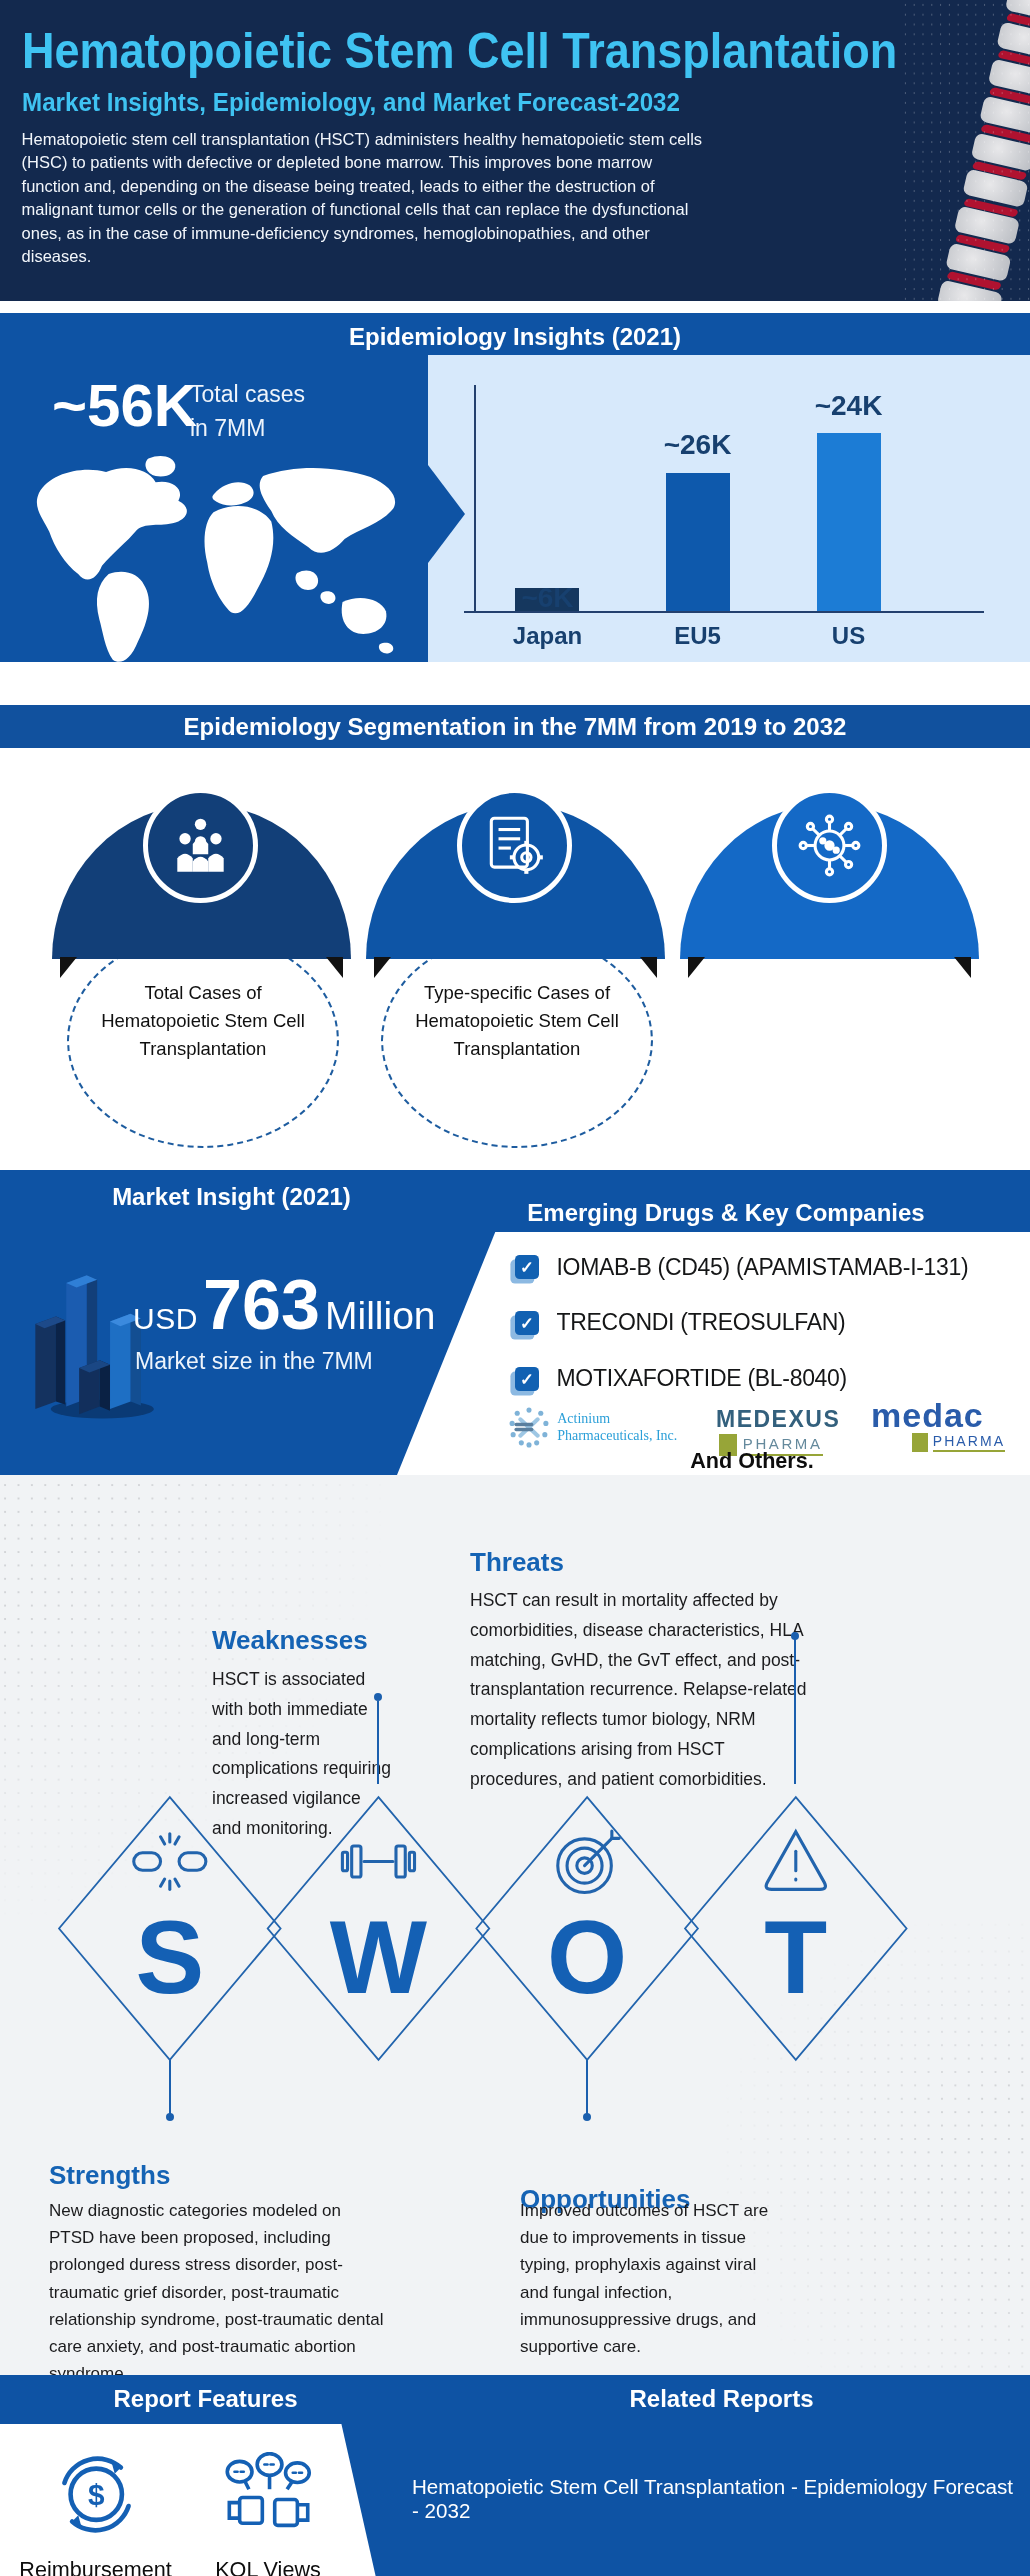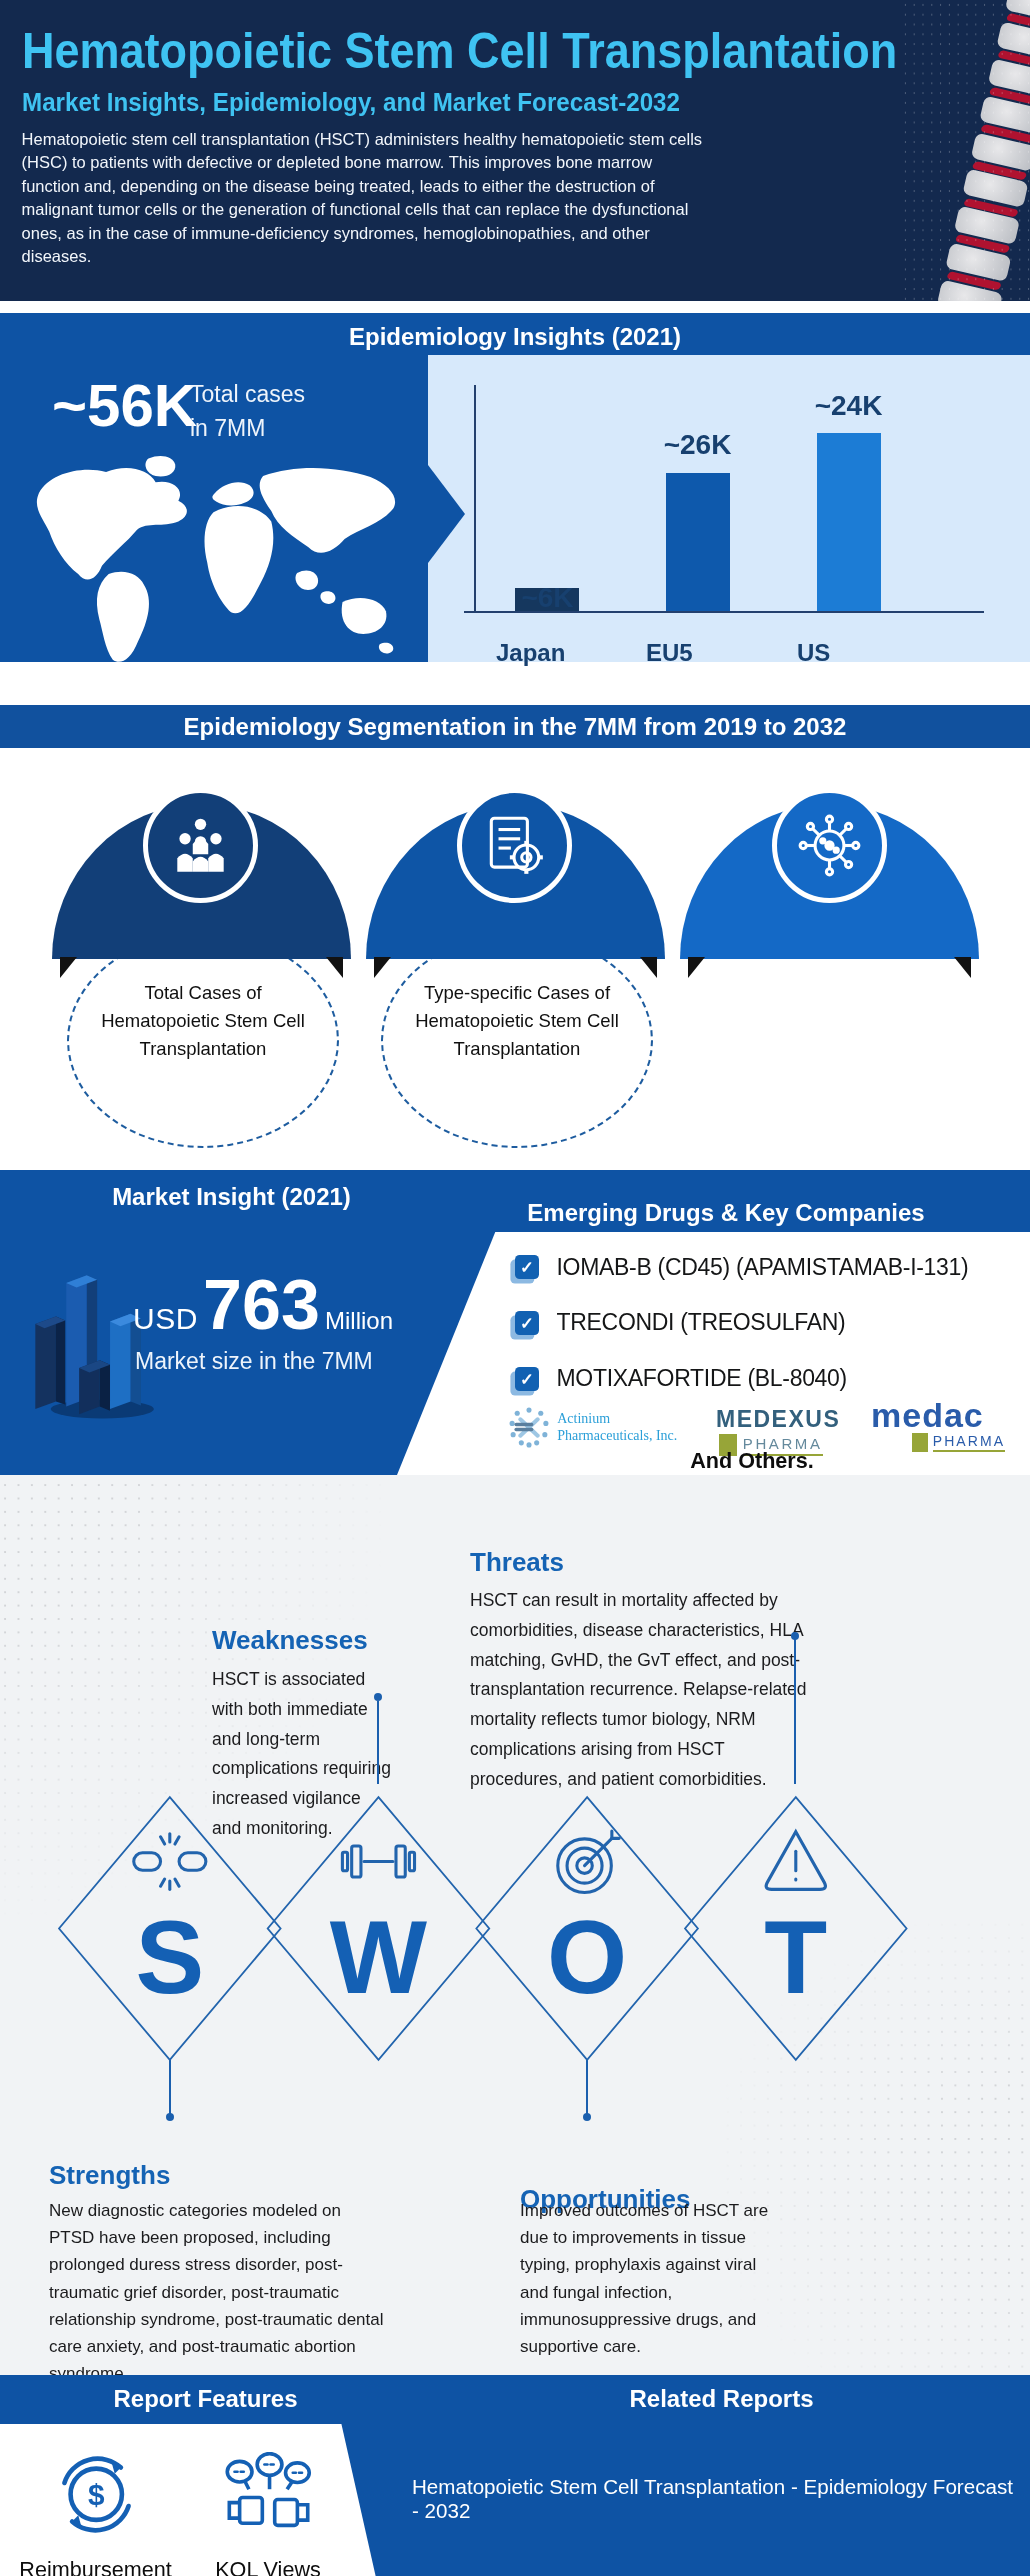--- a/index.html
+++ b/index.html
@@ -26,21 +26,21 @@
   .epi-total{position:absolute;left:52px;top:58px;font-size:60px;font-weight:bold;color:#ffffff;}
   .epi-cap1{position:absolute;left:190px;top:68px;font-size:23px;color:#eef4fb;}
   .epi-cap2{position:absolute;left:190px;top:102px;font-size:23px;color:#eef4fb;}
   .epi-map{position:absolute;left:15.5px;top:131px;}
   .vaxis{position:absolute;left:474px;top:72px;width:2.1px;height:228px;background:#23406e;}
   .haxis{position:absolute;left:464px;top:298px;width:520px;height:2.1px;background:#23406e;}
   .bar{position:absolute;width:64px;}
   .bar-0{left:515px;} .bar-1{left:666px;} .bar-2{left:817px;}
   .bar-label{position:absolute;width:103px;text-align:center;font-size:28px;font-weight:bold;color:#17406f;}
   .bl-0{left:496px;} .bl-1{left:646px;} .bl-2{left:797px;}
-  .cat{position:absolute;top:326px;width:103px;text-align:left;font-size:24px;font-weight:bold;color:#17406f;}
+  .cat{position:absolute;top:309px;width:103px;text-align:center;font-size:24px;font-weight:bold;color:#17406f;}
 
   
   .seg-banner{position:absolute;top:705px;left:0;width:1030px;height:43px;background:#11519e;color:#fff;font-size:24px;font-weight:bold;text-align:center;line-height:43px;}
   .sec-seg{position:absolute;top:748px;left:0;width:1030px;height:421px;background:#ffffff;}
   .card-ellipse{position:absolute;top:185px;width:268px;height:211px;border:2.1px dashed #1d5c9f;border-radius:50%;background:#ffffff;}
   .ce-0{left:67px;} .ce-1{left:381px;} .ce-2{left:696px;}
   .card-text{position:absolute;top:44px;left:0;width:100%;padding:0 21.6px;box-sizing:border-box;text-align:center;font-size:18.5px;line-height:1.5;color:#101010;}
   .dome{position:absolute;top:56px;width:299px;height:155px;border-radius:149px 149px 0 0 / 155px 155px 0 0;}
   .dm-0{left:52px;background:#123f78;} .dm-1{left:366px;background:#0e55a6;} .dm-2{left:680px;background:#1469c6;}
   .dome::before{content:"";position:absolute;left:8.2px;bottom:-18.5px;width:0;height:0;border-top:21.6px solid #121212;border-right:17.5px solid transparent;}
@@ -66,21 +66,21 @@
   .mdx-ph{font-size:15px;color:#64899c;letter-spacing:2.6px;margin-left:6.2px;border-bottom:2.6px solid #97a538;padding-bottom:1.5px;}
   .logo-mdc{position:absolute;left:474px;top:168px;}
   .mdc-top{font-size:34px;font-weight:bold;color:#2a5caa;letter-spacing:1px;line-height:.9;}
   .mdc-bot{display:flex;align-items:flex-end;margin-top:2.1px;margin-left:41px;}
   .mdc-sq{width:15.5px;height:19.6px;background:#97a538;}
   .mdc-ph{font-size:14px;color:#2a5caa;letter-spacing:2.1px;margin-left:5.2px;border-bottom:2.1px solid #97a538;padding-bottom:1px;}
   .and-others{position:absolute;left:247px;top:216px;width:216px;text-align:center;font-size:21.6px;font-weight:bold;color:#0d0d0d;}
   .usd-row{position:absolute;left:133px;top:95px;display:flex;align-items:baseline;color:#fff;}
   .usd{font-size:30px;letter-spacing:0.5px;}
   .amt{font-size:70px;font-weight:bold;margin:0 5.2px;}
-  .mil{font-size:24px;text-align:center;}
+  .mil{font-size:39px;text-align:center;}
   .mi-caption{position:absolute;left:135px;top:178px;font-size:23px;color:#eef4fb;}
   .bars3d{position:absolute;left:25px;top:82px;}
 
   
   .sec-swot{position:absolute;top:1475px;left:0;width:1030px;height:901px;background:#f1f3f5;overflow:hidden;}
   .dots{background-image:radial-gradient(#d2d4d7 1.2px, transparent 1.5px);background-size:13.4px 13.4px;position:absolute;}
   .dots-tl{left:-15.5px;top:-10.3px;width:402px;height:453px;-webkit-mask-image:radial-gradient(ellipse at 0% 0%, #000 25%, transparent 72%);mask-image:radial-gradient(ellipse at 0% 0%, #000 25%, transparent 72%);}
   .dots-r{left:721px;top:443px;width:309px;height:515px;-webkit-mask-image:radial-gradient(ellipse at 100% 50%, #000 25%, transparent 75%);mask-image:radial-gradient(ellipse at 100% 50%, #000 25%, transparent 75%);}
   .swot-h{position:absolute;font-size:26px;font-weight:bold;color:#1563b4;}
   .swot-p{position:absolute;font-size:17.5px;line-height:1.7;color:#1b1b1d;}

